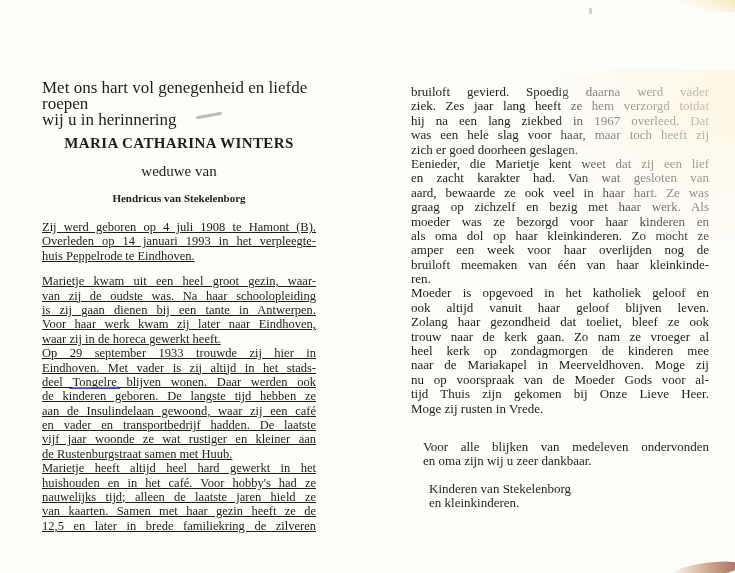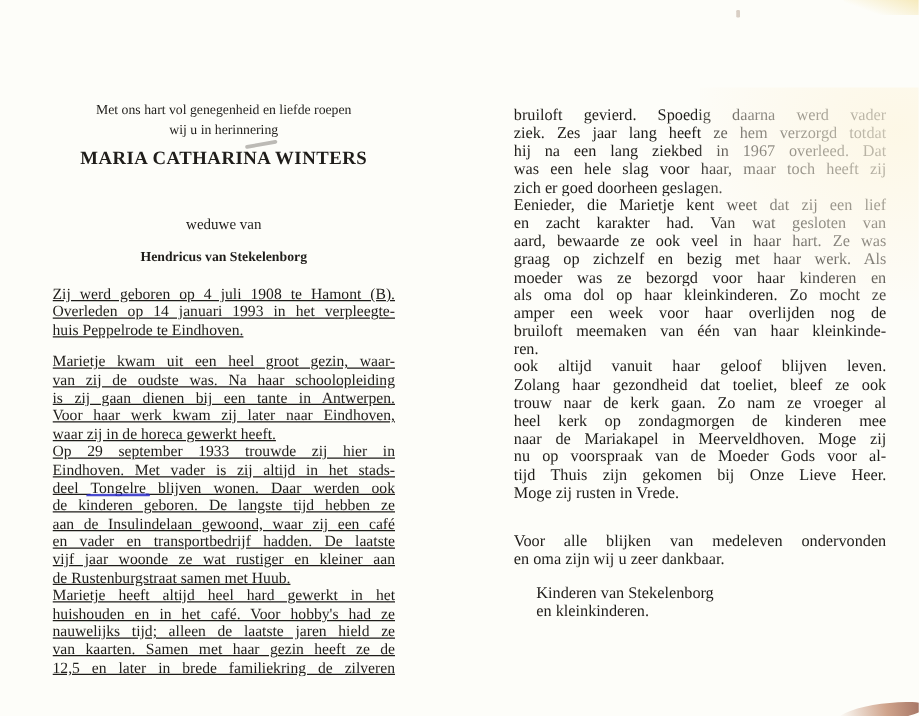--- a/index.html
+++ b/index.html
@@ -14,42 +14,42 @@
     font-family:"Liberation Serif","DejaVu Serif",serif;
     color:var(--ink);
     position:relative;
   }
   .card{position:absolute;inset:0;background:var(--paper);}
   .col{position:absolute;}
   .col-left{left:42px;top:80px;width:274px;}
   .col-right{left:411px;top:85px;width:298px;}
 
   
-  .intro{text-align:center;font-size:11px;line-height:16px;}
+  .intro{font-size:17px;line-height:16px;}
   .name{text-align:center;font-weight:bold;font-size:15px;line-height:17px;margin-top:7px;letter-spacing:.4px;font-family:Liberation Serif, serif;}
-  .relation{text-align:center;font-size:12px;line-height:15px;margin-top:36px;}
+  .relation{text-align:center;font-size:15px;line-height:15px;margin-top:12px;}
   .husband{text-align:center;font-weight:bold;font-size:11px;line-height:17px;margin-top:11px;}
   .body-text{margin-top:13px;text-decoration:underline;}
 
   
   .ln{
     font-size:12.5px;
     line-height:14.4px;
     height:14.4px;
     overflow:hidden;
     text-align:justify;
     text-align-last:justify;
     white-space:normal;
   }
   .col-right .ln{font-size:13px;}
   .ln.nj{text-align:left;text-align-last:left;}
 
   .para{margin:0;}
   .para.gap-sm{margin-top:11px;}
-  .para.gap-lg{margin-top:24px;}
+  .para.gap-lg{margin-top:24px;margin-left:12px;}
   .para.gap-md{margin-top:13px;margin-left:18px;}
 
   
   .pen-underline{
     position:relative;
     display:inline-block;
   }
   .pen-underline::after{
     content:"";
     position:absolute;
@@ -158,20 +158,21 @@
         <div class="ln">en zacht karakter had. Van wat gesloten van</div>
         <div class="ln">aard, bewaarde ze ook veel in haar hart. Ze was</div>
         <div class="ln">graag op zichzelf en bezig met haar werk. Als</div>
         <div class="ln">moeder was ze bezorgd voor haar kinderen en</div>
         <div class="ln">als oma dol op haar kleinkinderen. Zo mocht ze</div>
         <div class="ln">amper een week voor haar overlijden nog de</div>
         <div class="ln">bruiloft meemaken van één van haar kleinkinde-</div>
         <div class="ln nj">ren.</div>
       </div>
     <div class="para">
+        <div class="ln">Moeder is opgevoed in het katholiek geloof en</div>
         <div class="ln">ook altijd vanuit haar geloof blijven leven.</div>
         <div class="ln">Zolang haar gezondheid dat toeliet, bleef ze ook</div>
         <div class="ln">trouw naar de kerk gaan. Zo nam ze vroeger al</div>
         <div class="ln">heel kerk op zondagmorgen de kinderen mee</div>
         <div class="ln">naar de Mariakapel in Meerveldhoven. Moge zij</div>
         <div class="ln">nu op voorspraak van de Moeder Gods voor al-</div>
         <div class="ln">tijd Thuis zijn gekomen bij Onze Lieve Heer.</div>
         <div class="ln nj">Moge zij rusten in Vrede.</div>
       </div>
     <div class="para gap-lg">

